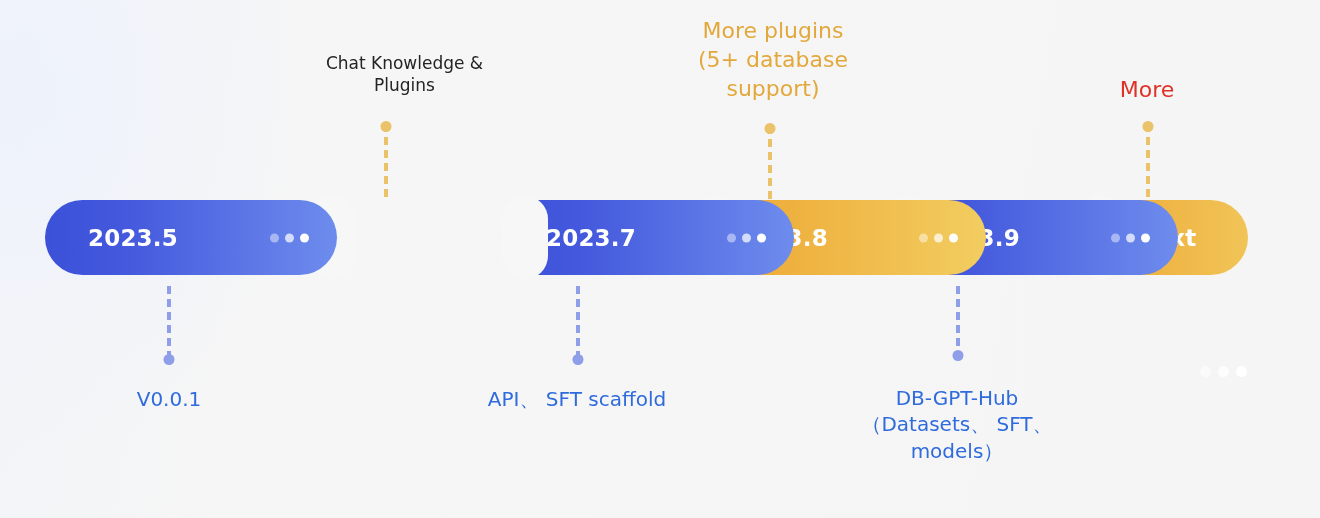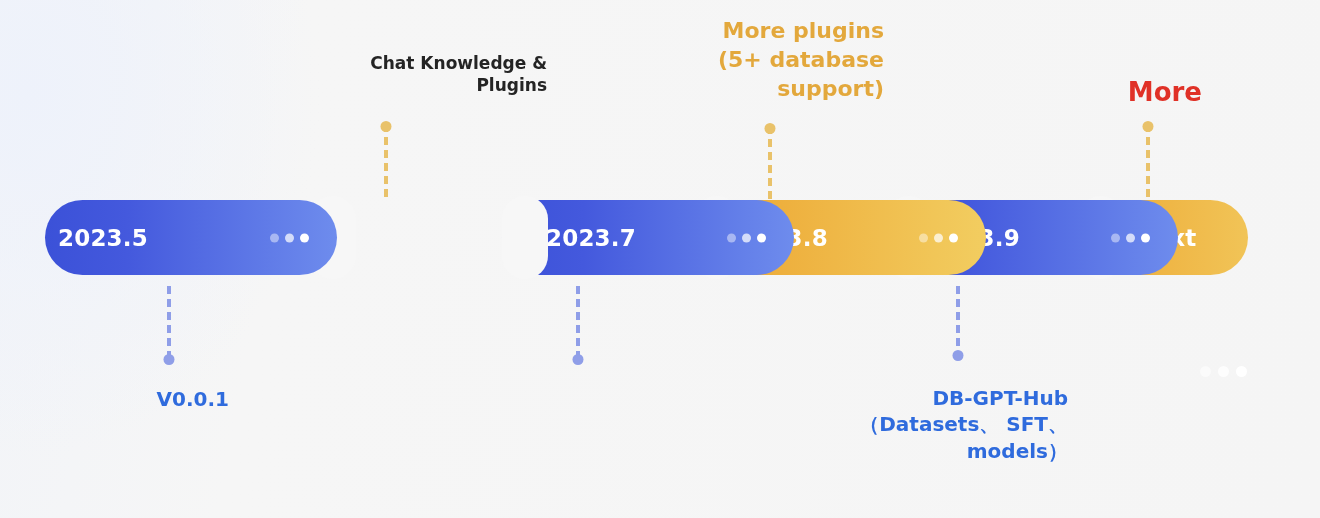--- a/index.html
+++ b/index.html
@@ -128,28 +128,28 @@
     background-repeat: repeat-y;
   }
   .conn.violet .knob { background: #8f9ee8; }
 
   .conn.up .knob { top: -3px; }
   .conn.down .knob { bottom: -5px; }
 
   
   .callout {
     position: absolute;
-    text-align: right;
-    font-weight: 700;
+    text-align: center;
+    font-weight: 400;
     line-height: 1.32;
     white-space: pre-line;
   }
   .callout.dark  { color: #242424; font-size: 17px; }
   .callout.amber { color: #e3a83c; font-size: 22px; }
-  .callout.red   { color: #e03127; font-size: 26px; }
+  .callout.red   { color: #e03127; font-size: 22px; }
   .callout.blue  { color: #2f6bdd; font-size: 20px; }
 
   
   .trail {
     position: absolute;
     display: flex;
     gap: 7px;
     align-items: center;
   }
   .trail i {
@@ -189,21 +189,21 @@
 
   <div class="conn amber up" style="left:1146px; top:124px; height:78px;">
     <span class="line"></span>
     <span class="knob"></span>
   </div>
 
   <div class="bar">
 
     <div class="seg first" style="left:0px; width:292px; z-index:12;">
       <span class="body" style="background:linear-gradient(90deg,#3b51d8 0%,#4459dd 28%,#6e8ced 100%);"></span>
-      <span class="label" style="margin-left:13px;">2023.5</span>
+      <span class="label" style="margin-left:43px;">2023.5</span>
       <span class="dots" style="right:28px;">
         <i></i>
           <i></i>
           <i></i>
       </span>
     </div>
 
     <div class="notch" style="left:265px; z-index:11;"></div>
 
     <div class="notch" style="left:457px; z-index:9;"></div>
@@ -257,20 +257,21 @@
     <span class="knob"></span>
   </div>
 
   <div class="conn violet down" style="left:956px; top:286px; height:70px;">
     <span class="line"></span>
     <span class="knob"></span>
   </div>
 
   <div class="callout blue" style="left:109px; top:386px; width:120px;">V0.0.1</div>
 
+  <div class="callout blue" style="left:462px; top:386px; width:230px;">API、 SFT scaffold</div>
 
   <div class="callout blue" style="left:846px; top:367px; width:222px;margin-top:18px;">DB-GPT-Hub
 （Datasets、 SFT、
 models）</div>
 
   <div class="trail" style="left:1200px; top:366px;">
     <i></i>
       <i></i>
       <i></i>
   </div>

